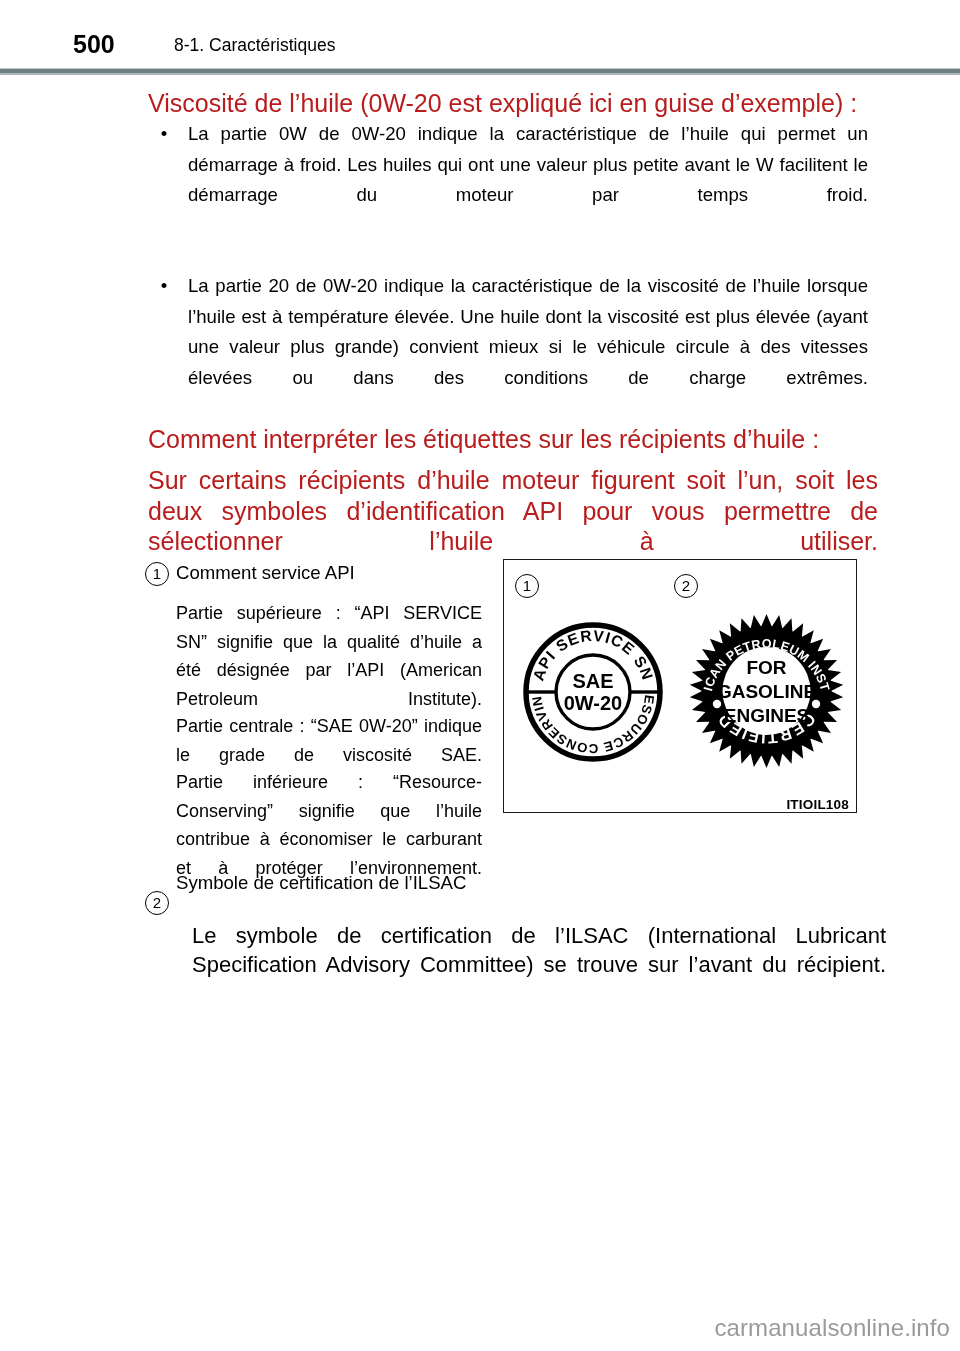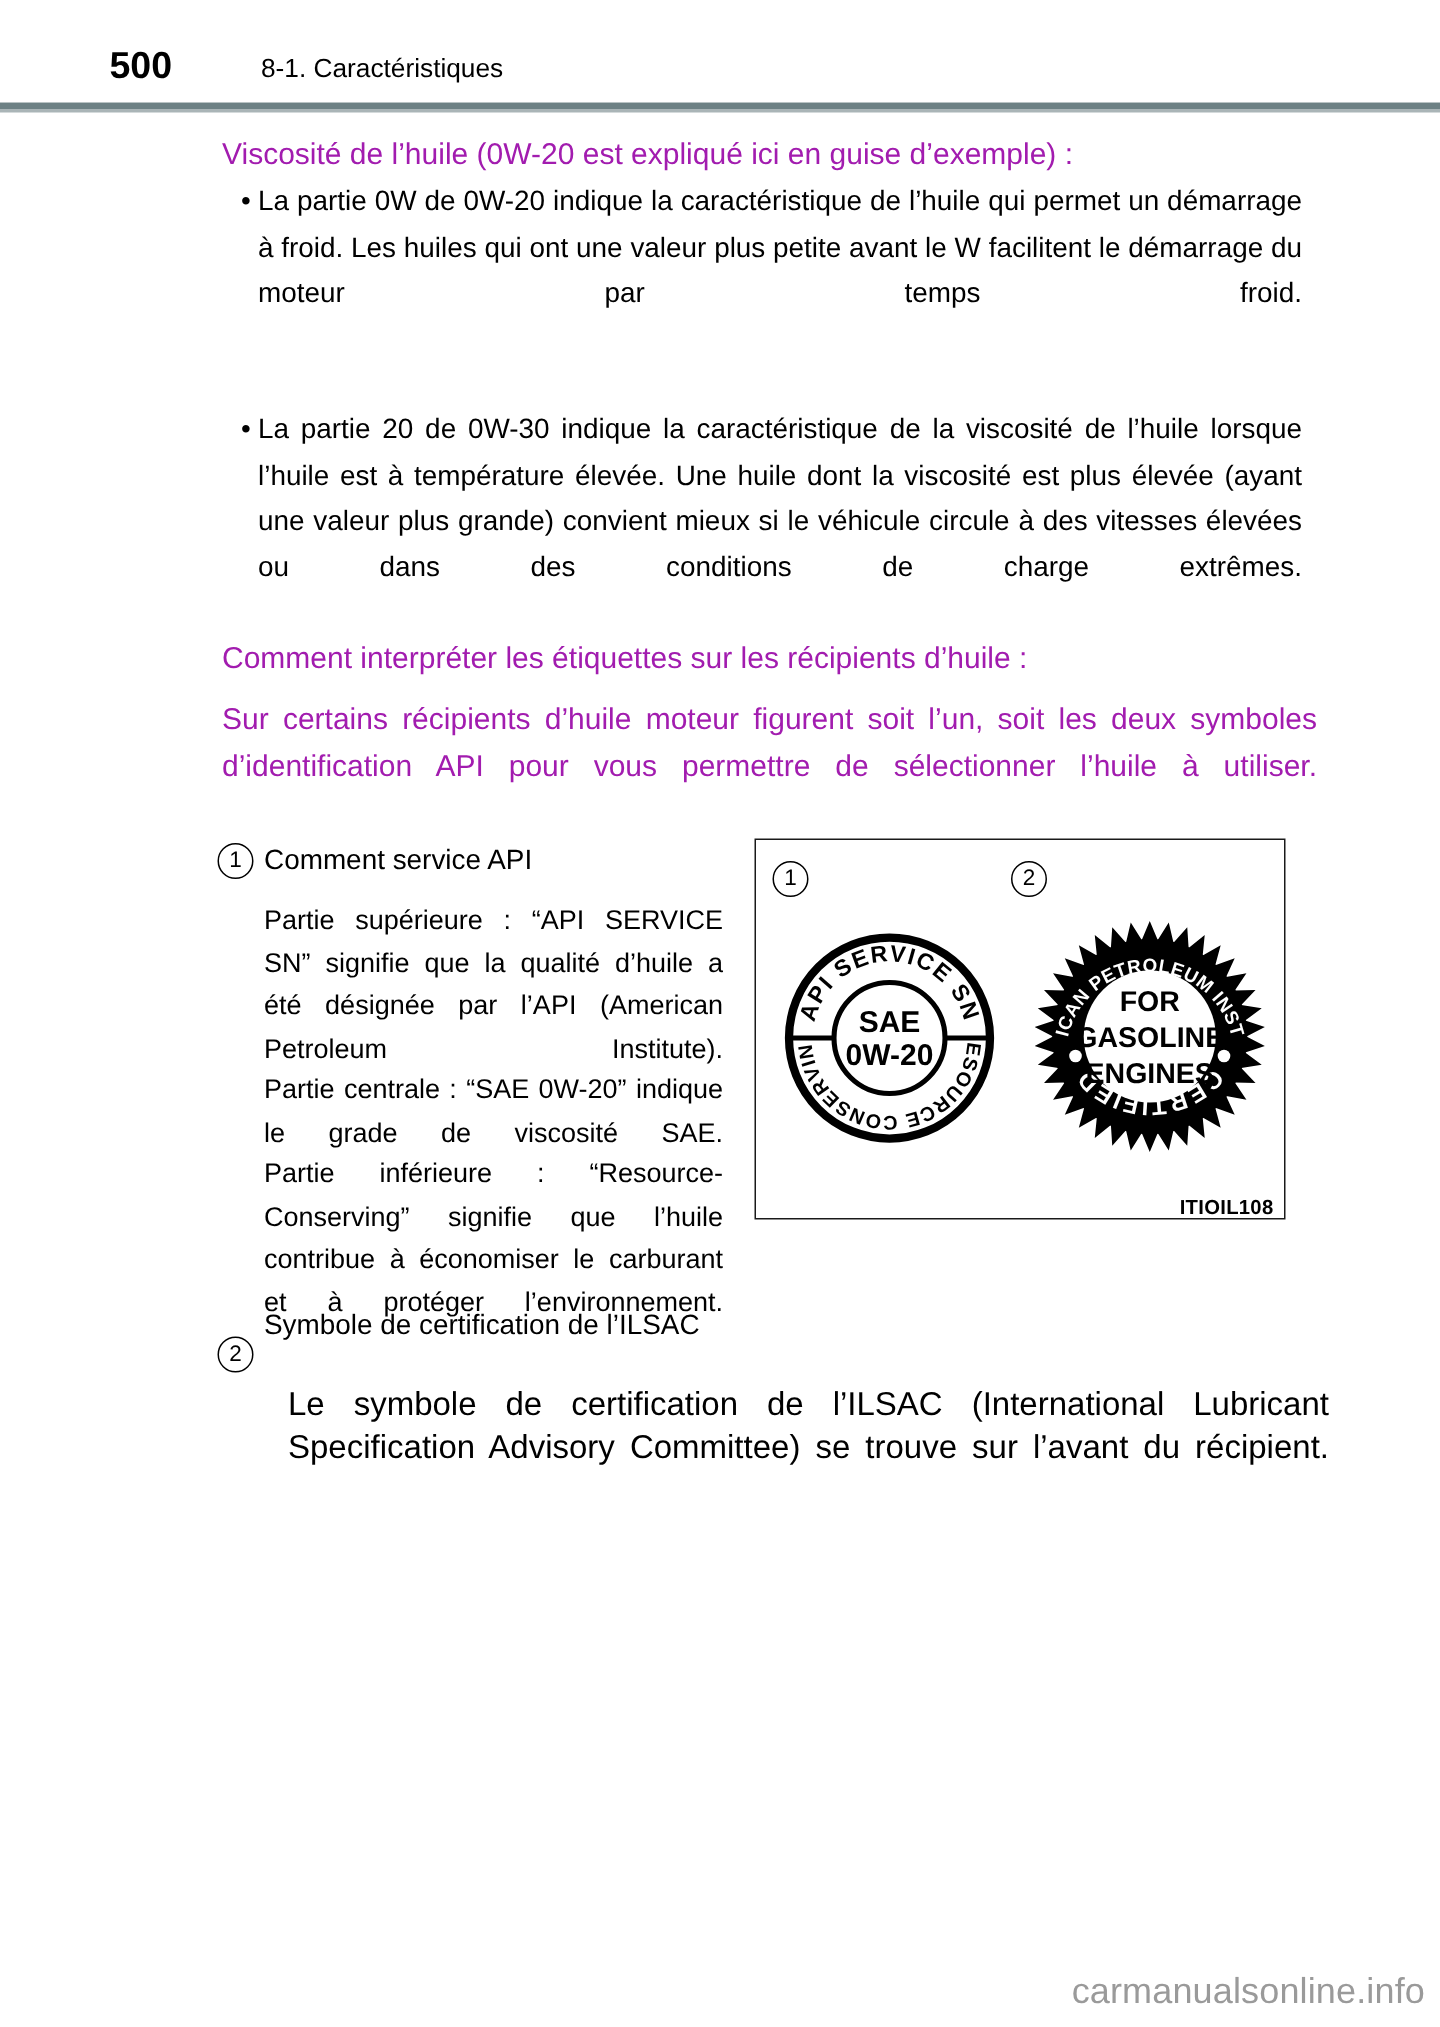--- a/index.html
+++ b/index.html
@@ -53,23 +53,23 @@
 
   
   #content {
     position: absolute;
     left: 0;
     top: 75px;
     width: 960px;
   }
   .para {
     position: absolute;
-    font-size: 20px;
+    font-size: 25px;
     line-height: 30.5px;
-    color: #a21caf;
+    color: #b91c1c;
   }
   .justify {
     text-align: justify;
     text-justify: inter-word;
   }
   .justify::after {
     content: "";
     display: inline-block;
     width: 100%;
   }
@@ -90,21 +90,21 @@
   .bullet-dot {
     position: absolute;
     left: 0;
     top: 0;
     width: 16px;
     text-align: center;
     font-size: 18.6px;
     line-height: 30.5px;
   }
   .bullet-text {
-    margin-left: 16px;
+    margin-left: 32px;
     display: block;
   }
   #bullet-1 { left: 156px; top: 44px; width: 712px; }
   #bullet-2 { left: 156px; top: 196px; width: 712px; }
 
   #para-comment { left: 148px; top: 349px; width: 730px; }
   #para-sur     { left: 148px; top: 390px; width: 730px; }
 
   
   .num-marker {
@@ -224,21 +224,21 @@
 
   <div class="para" id="lead-line">Viscosité de l’huile (0W-20 est expliqué ici en guise d’exemple) :</div>
 
   <div class="bullet-row" id="bullet-1">
     <span class="bullet-dot">•</span>
     <span class="bullet-text justify">La partie 0W de 0W-20 indique la caractéristique de l’huile qui permet un démarrage à froid. Les huiles qui ont une valeur plus petite avant le W facilitent le démarrage du moteur par temps froid.</span>
   </div>
 
   <div class="bullet-row" id="bullet-2">
     <span class="bullet-dot">•</span>
-    <span class="bullet-text justify">La partie 20 de 0W-30 indique la caractéristique de la viscosité de l’huile lorsque l’huile est à température élevée. Une huile dont la viscosité est plus élevée (ayant une valeur plus grande) convient mieux si le véhicule circule à des vitesses élevées ou dans des conditions de charge extrêmes.</span>
+    <span class="bullet-text justify">La partie 20 de 0W-20 indique la caractéristique de la viscosité de l’huile lorsque l’huile est à température élevée. Une huile dont la viscosité est plus élevée (ayant une valeur plus grande) convient mieux si le véhicule circule à des vitesses élevées ou dans des conditions de charge extrêmes.</span>
   </div>
 
   <div class="para" id="para-comment">Comment interpréter les étiquettes sur les récipients d’huile :</div>
   <div class="para justify" id="para-sur">Sur certains récipients d’huile moteur figurent soit l’un, soit les deux symboles d’identification API pour vous permettre de sélectionner l’huile à utiliser.</div>
 
   <div class="num-marker" id="marker-1">1</div>
   <div class="num-heading" id="heading-1">Comment service API</div>
 
   <div class="col-para" id="col-para-1">Partie supérieure : “API SERVICE SN” signifie que la qualité d’huile a été désignée par l’API (American Petroleum Institute).</div>
   <div class="col-para" id="col-para-2">Partie centrale : “SAE 0W-20” indique le grade de viscosité SAE.</div>

